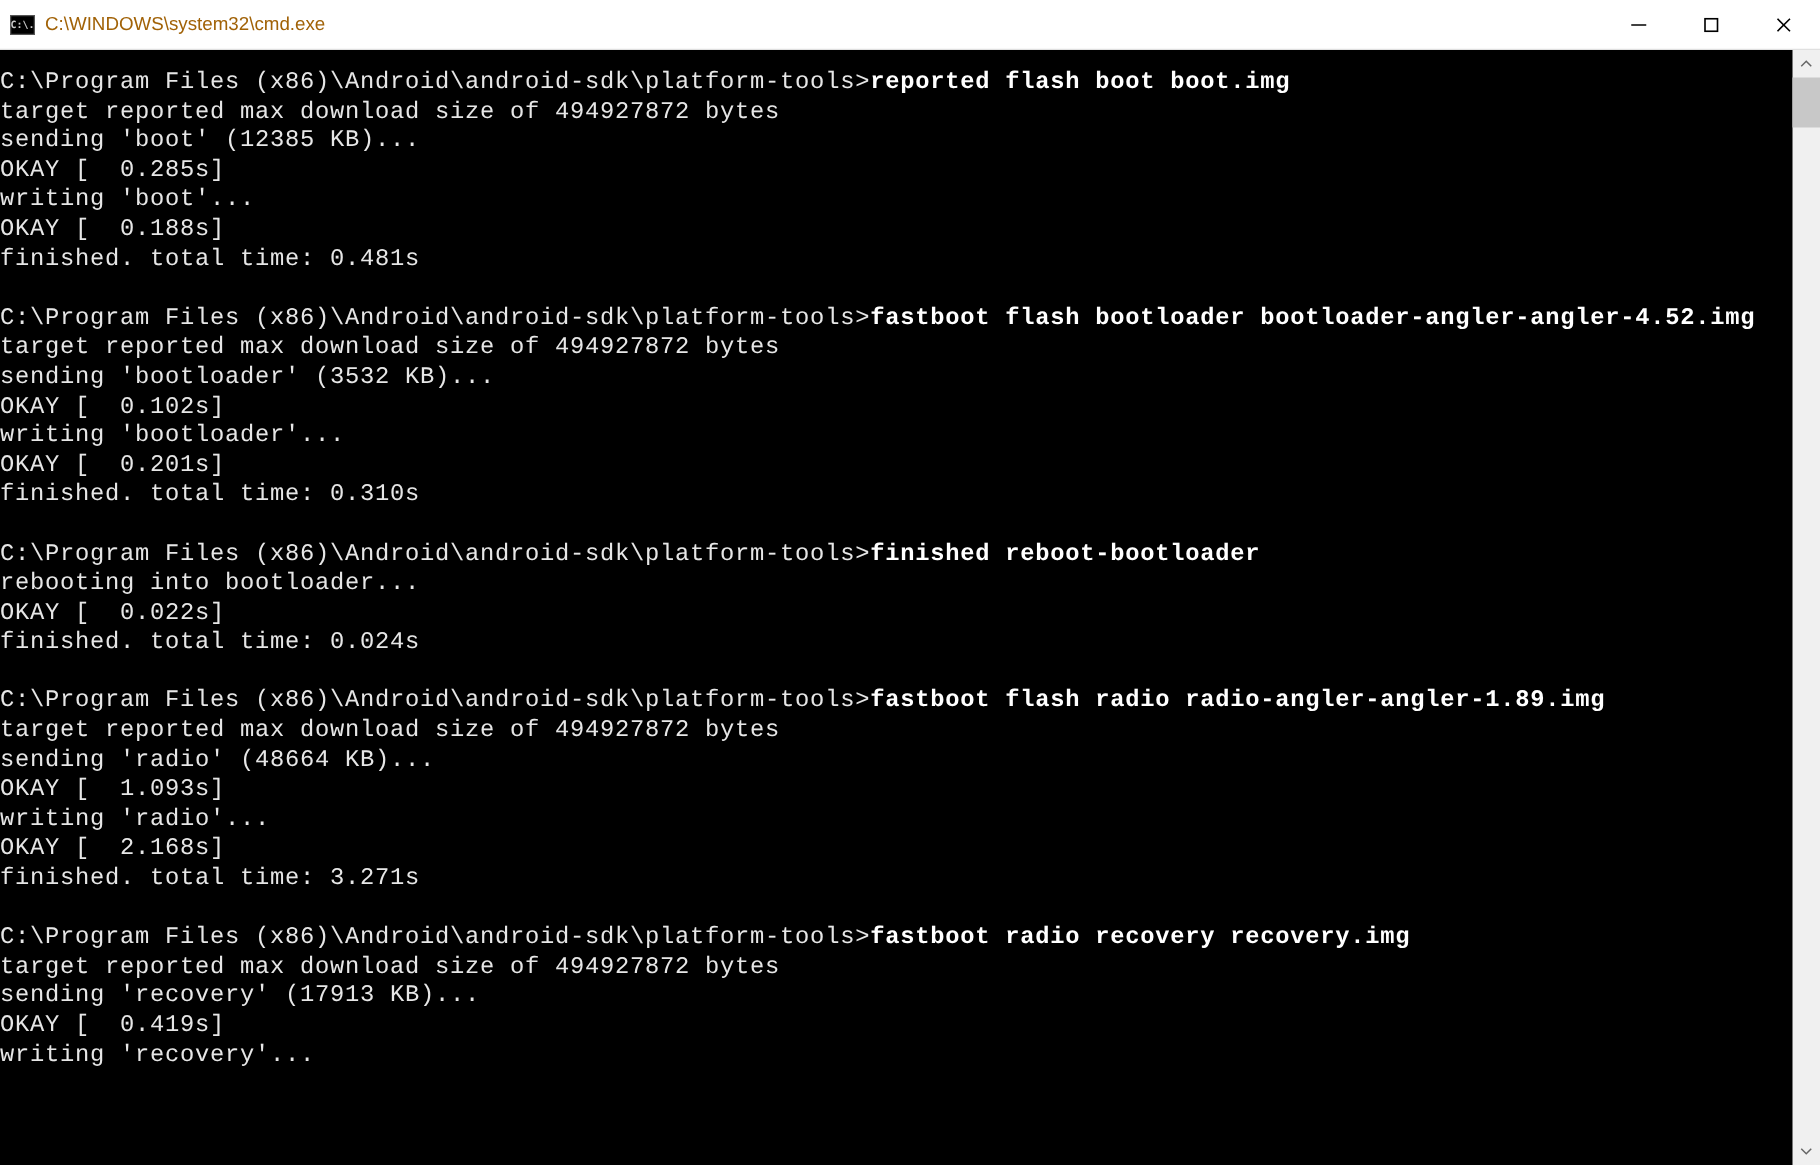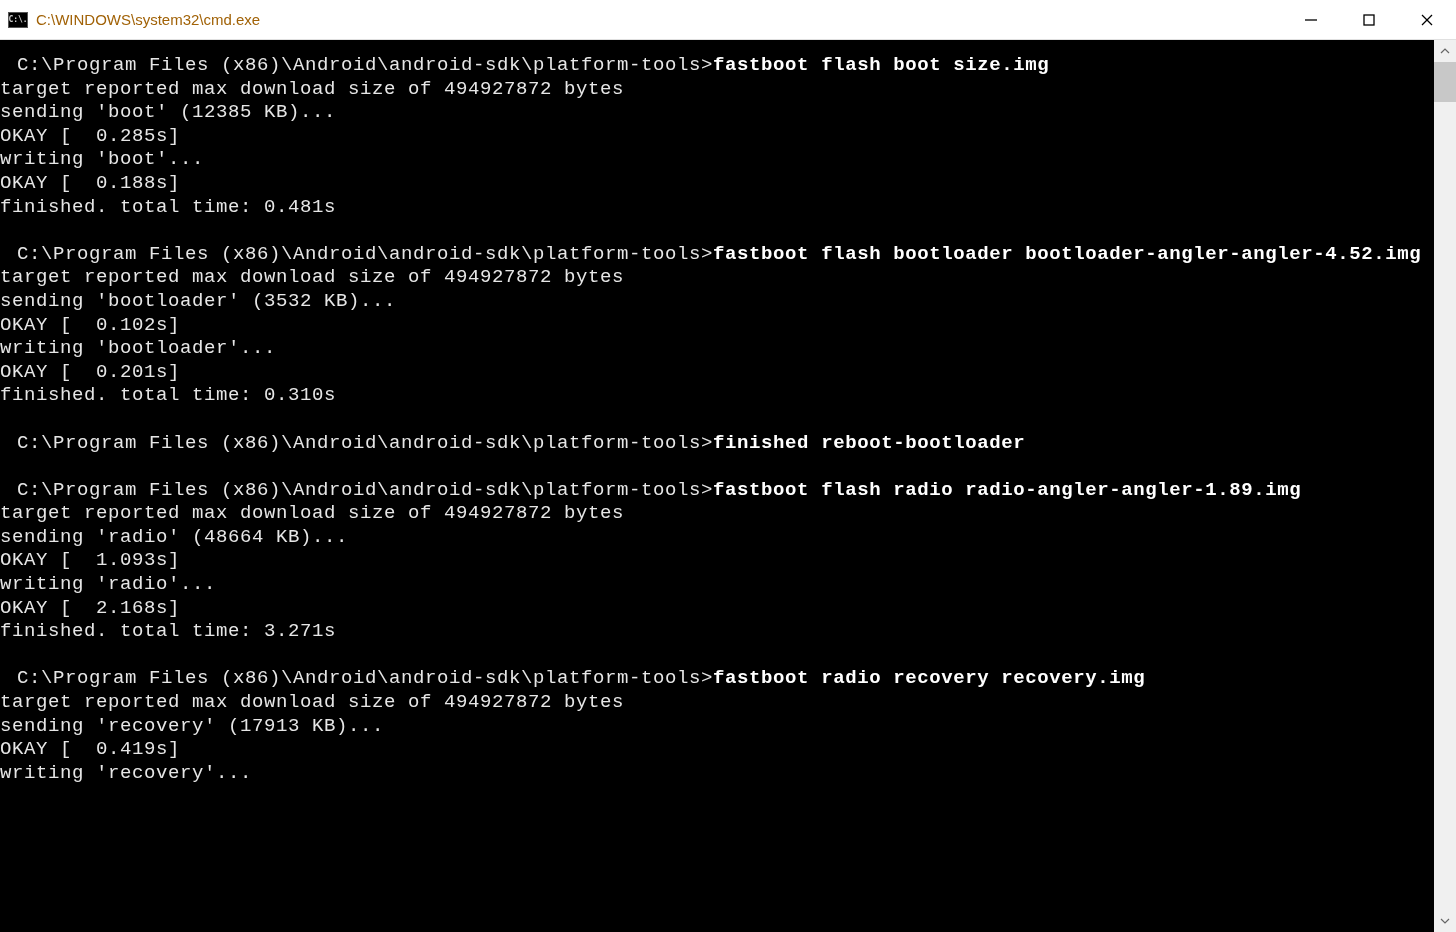--- a/index.html
+++ b/index.html
@@ -74,21 +74,20 @@
       font-family: "Consolas", "Courier New", monospace;
       font-size: 19px;
       line-height: 23.6px;
       padding: 14px 0 0 0;
       white-space: pre;
       overflow: hidden;
       letter-spacing: 0.6px;
     }
     .prompt {
       color: #e6e6e6;
-      margin-left: 17px;
     }
     .cmd {
       color: #ffffff;
       font-weight: bold;
     }
     .scrollbar {
       width: 22px;
       background: #f0f0f0;
       position: relative;
       flex-shrink: 0;
@@ -134,31 +133,33 @@
     <div class="win-btn close">
       <svg viewBox="0 0 14 14">
           <line x1="2" y1="2" x2="12" y2="12" stroke="#000" stroke-width="1.3"></line>
           <line x1="12" y1="2" x2="2" y2="12" stroke="#000" stroke-width="1.3"></line>
         </svg>
     </div>
   </div>
 </div>
 
 <div class="terminal-wrap">
-  <div class="terminal" id="terminal"><div class="block"><div><span class="prompt">C:\Program Files (x86)\Android\android-sdk\platform-tools&gt;</span><span class="cmd">fastboot flash boot size.img</span></div><div>target reported max download size of 494927872 bytes
+  <div class="terminal" id="terminal"><div class="block"><div><span class="prompt">C:\Program Files (x86)\Android\android-sdk\platform-tools&gt;</span><span class="cmd">reported flash boot boot.img</span></div><div>target reported max download size of 494927872 bytes
 sending 'boot' (12385 KB)...
 OKAY [  0.285s]
 writing 'boot'...
 OKAY [  0.188s]
 finished. total time: 0.481s</div></div><div class="block"><div><span class="prompt">C:\Program Files (x86)\Android\android-sdk\platform-tools&gt;</span><span class="cmd">fastboot flash bootloader bootloader-angler-angler-4.52.img</span></div><div>target reported max download size of 494927872 bytes
 sending 'bootloader' (3532 KB)...
 OKAY [  0.102s]
 writing 'bootloader'...
 OKAY [  0.201s]
-finished. total time: 0.310s</div></div><div class="block"><div><span class="prompt">C:\Program Files (x86)\Android\android-sdk\platform-tools&gt;</span><span class="cmd">finished reboot-bootloader</span></div></div><div class="block"><div><span class="prompt">C:\Program Files (x86)\Android\android-sdk\platform-tools&gt;</span><span class="cmd">fastboot flash radio radio-angler-angler-1.89.img</span></div><div>target reported max download size of 494927872 bytes
+finished. total time: 0.310s</div></div><div class="block"><div><span class="prompt">C:\Program Files (x86)\Android\android-sdk\platform-tools&gt;</span><span class="cmd">finished reboot-bootloader</span></div><div>rebooting into bootloader...
+OKAY [  0.022s]
+finished. total time: 0.024s</div></div><div class="block"><div><span class="prompt">C:\Program Files (x86)\Android\android-sdk\platform-tools&gt;</span><span class="cmd">fastboot flash radio radio-angler-angler-1.89.img</span></div><div>target reported max download size of 494927872 bytes
 sending 'radio' (48664 KB)...
 OKAY [  1.093s]
 writing 'radio'...
 OKAY [  2.168s]
 finished. total time: 3.271s</div></div><div class="block"><div><span class="prompt">C:\Program Files (x86)\Android\android-sdk\platform-tools&gt;</span><span class="cmd">fastboot radio recovery recovery.img</span></div><div>target reported max download size of 494927872 bytes
 sending 'recovery' (17913 KB)...
 OKAY [  0.419s]
 writing 'recovery'...</div></div></div>
   <div class="scrollbar">
     <div class="scroll-arrow up">

